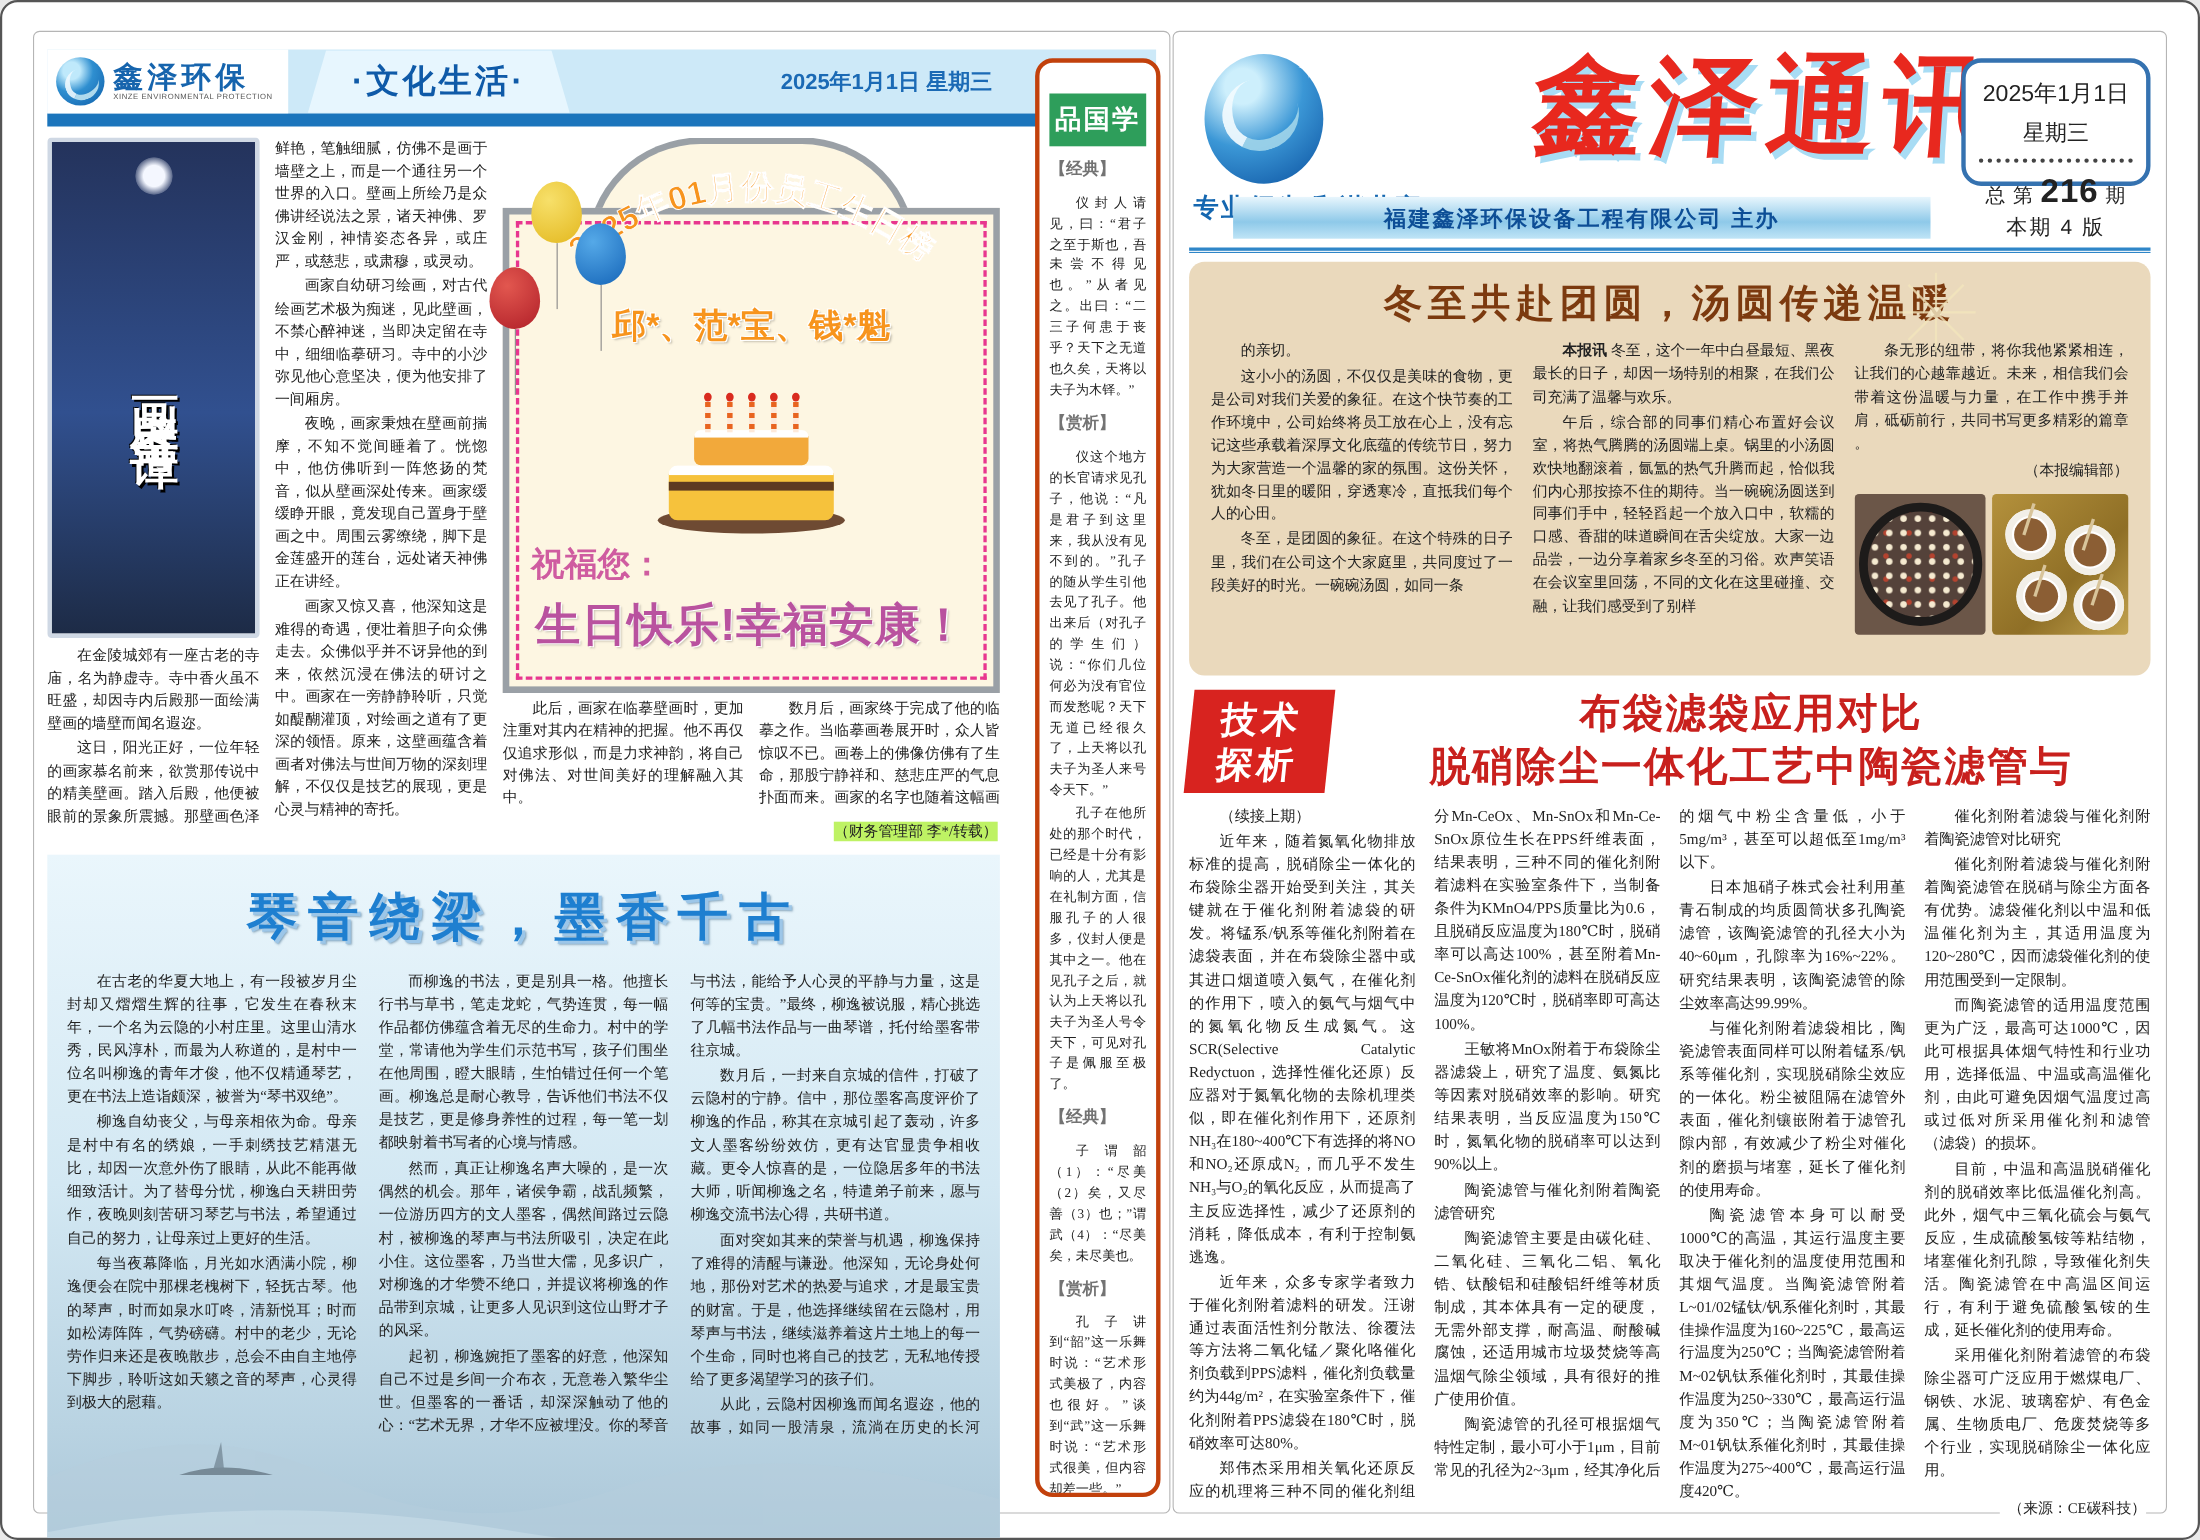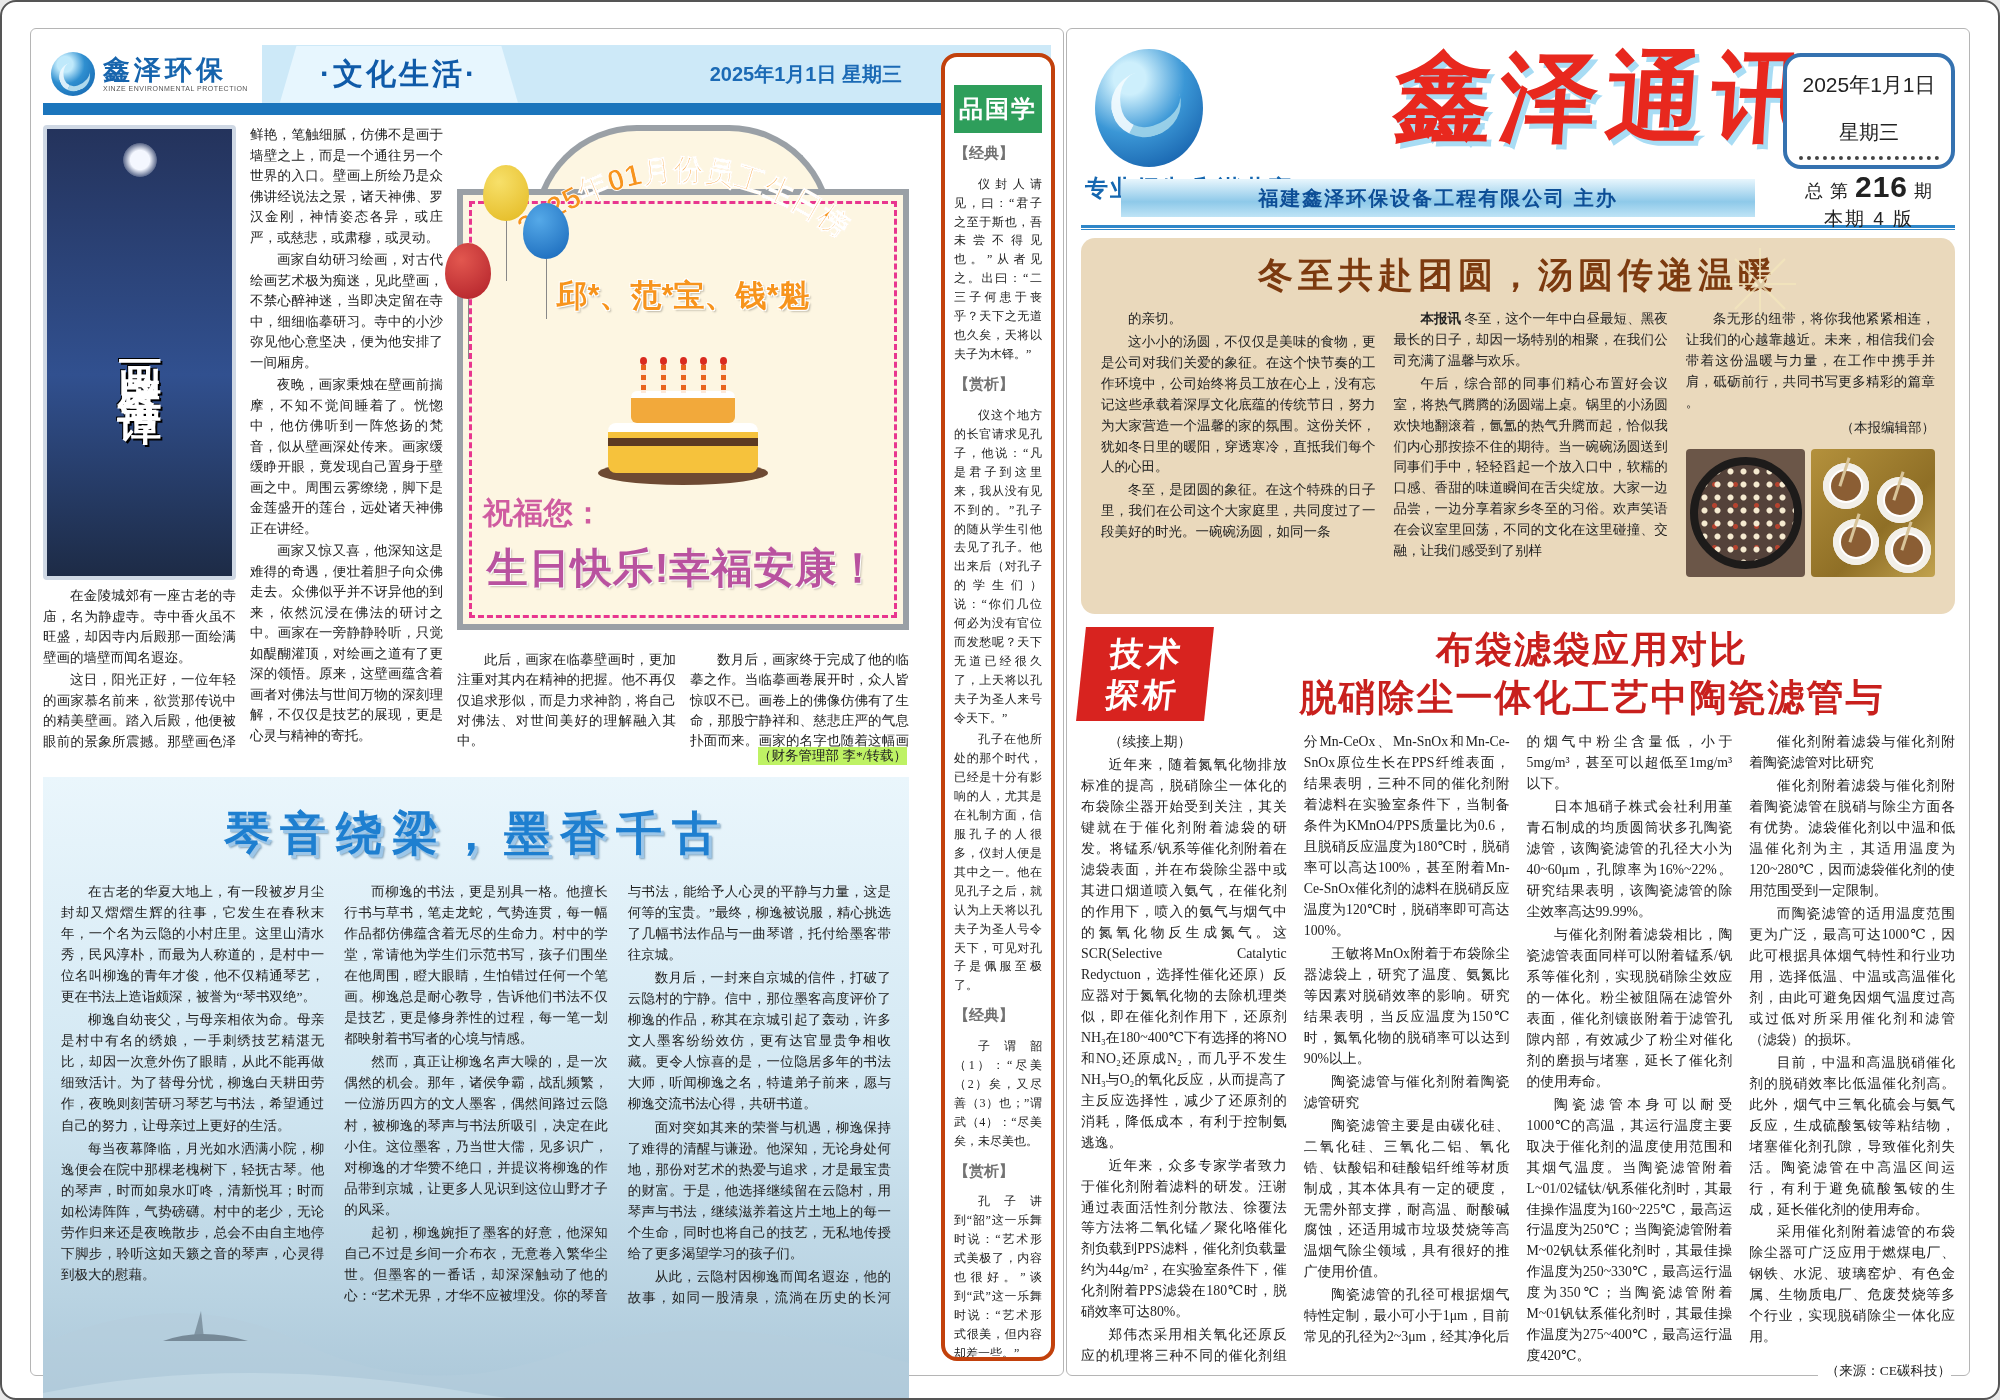--- a/index.html
+++ b/index.html
@@ -33,21 +33,21 @@
   .s1-cols { width:400px; column-count:2; column-gap:14px; font-size:13.5px; line-height:1.52; text-align:justify; overflow:hidden; }
   .s1-cols p, .s2-cols p, .gx p, .dz-col p, .tech-cols p, .s1r-cols p { text-indent:2em; margin-bottom:2px; }
   .huabi { width:100%; height:455px; border:4px solid #cfd8e4; border-radius:4px;
            background:linear-gradient(180deg,#24335c 0%, #31508f 55%, #1d2b46 100%); position:relative;
            display:flex; align-items:center; justify-content:center; margin-bottom:6px; }
   .huabi .moon { position:absolute; top:14px; left:50%; transform:translateX(-50%); width:34px; height:34px; border-radius:50%;
                  background:radial-gradient(circle,#f4f7ff 0 40%, rgba(244,247,255,.25) 70%, transparent 72%); }
   .huabi .vt { writing-mode:vertical-rl; font-family:"Liberation Sans","DejaVu Sans",sans-serif; font-weight:bold;
                color:#fff; font-size:44px; letter-spacing:14px; text-shadow:2px 2px 0 #000, -1px -1px 0 #000; }
   .s1-right { position:relative; width:452px; }
-  .s1r-cols { margin-top:20px; height:112px; column-count:2; column-gap:14px; font-size:13.5px; line-height:1.5; text-align:justify; overflow:hidden; }
+  .s1r-cols { margin-top:4px; height:112px; column-count:2; column-gap:14px; font-size:13.5px; line-height:1.5; text-align:justify; overflow:hidden; }
   .s1-byline { position:absolute; right:2px; bottom:0; background:#bef264; font-size:13.5px; }
 
   
   .bday { position:relative; width:452px; height:505px; }
   .bday-arch { position:absolute; top:0; left:50%; transform:translateX(-50%); width:300px; height:104px;
                border:6px solid #9aa0a6; border-bottom:none; border-radius:150px 150px 0 0; background:#fdf6e2; }
   .bday-body { position:absolute; top:64px; left:0; right:0; bottom:0; border:6px solid #9aa0a6; background:#fdf6e2; }
   .bday-dash { position:absolute; top:76px; left:12px; right:12px; bottom:12px; border:3px dashed #e8368f; }
   .bday-arcsvg { position:absolute; top:2px; left:50%; transform:translateX(-50%); z-index:3; }
   .bday-names { position:absolute; top:150px; left:0; right:0; text-align:center; z-index:3;
@@ -108,21 +108,21 @@
   .mh-title { position:absolute; left:310px; top:-4px; width:430px; text-align:center; font-weight:bold;
               font-size:98px; color:#e8281e; letter-spacing:8px; transform:skewX(-4deg); line-height:1.25;
               text-shadow:5px 5px 0 #a8dcf4; font-family:"Liberation Serif","DejaVu Serif",serif; white-space:nowrap; }
   .mh-bar { position:absolute; left:40px; right:200px; top:138px; height:38px;
             background:linear-gradient(180deg,#e8f6fd 0%, #8ec9e9 60%, #bfe4f6 100%);
             display:flex; align-items:center; justify-content:center;
             font-family:"Liberation Sans",sans-serif; font-weight:bold; font-size:20px; color:#0d4e96; letter-spacing:2px; }
   .datebox { position:absolute; right:0; top:12px; width:172px; height:116px; border:4px solid #3572b0; border-radius:18px;
              padding:14px 8px 8px 8px; text-align:center; font-family:"Liberation Sans",sans-serif; background:#fff; }
   .datebox .d1 { font-size:21px; color:#222; }
-  .datebox .d2 { font-size:20px; color:#222; margin-top:20px; }
+  .datebox .d2 { font-size:20px; color:#222; margin-top:8px; }
   .datebox .dots { border-top:4px dotted #444; margin:10px 4px; }
   .datebox .iss { font-size:18px; color:#222; letter-spacing:1px; }
   .datebox .iss b { font-size:30px; }
   .datebox .iss2 { font-size:19px; margin-top:2px; letter-spacing:2px; }
   .rp-rule { margin-top:6px; border-top:3px solid #2f86c8; border-bottom:1px solid #2f86c8; height:5px; }
 
   
   .dz { position:relative; margin-top:8px; height:376px; background:#ead9bc; border-radius:14px; padding:14px 20px 12px 20px; overflow:hidden; }
   .dz-fire { position:absolute; right:150px; top:6px; opacity:.8; }
   .dz-title { text-align:center; font-weight:bold; font-size:35px; color:#7c3a0f; letter-spacing:5px;

